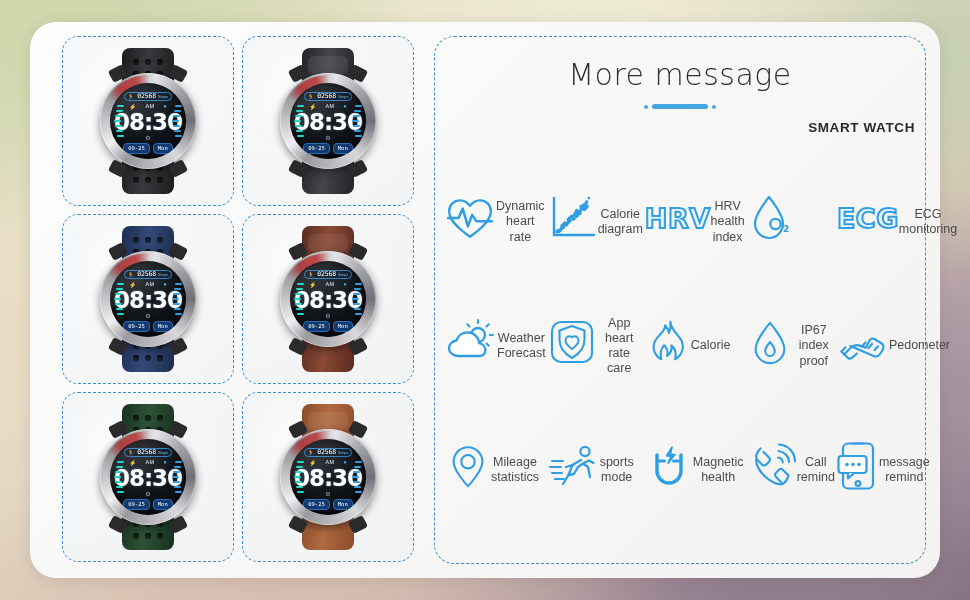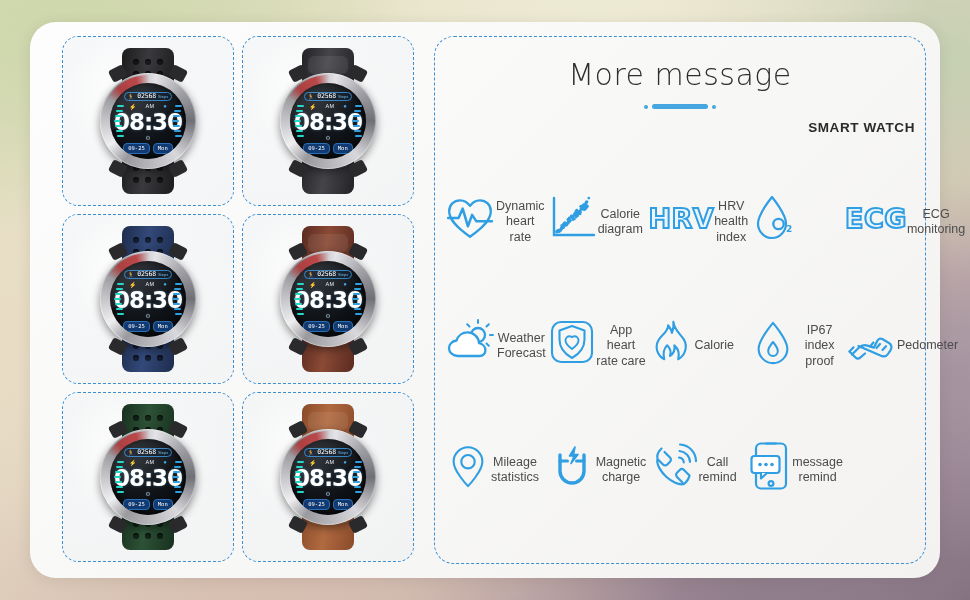--- a/index.html
+++ b/index.html
@@ -929,29 +929,43 @@
     <circle cx="24" cy="19.5" r="7"></circle>
               </svg>
             </span>
           </div>
     <div class="lbl">Mileage
 statistics</div>
         </div>
         <div class="feature">
     <div class="ico">
             <span>
+    <svg width="52" height="46" viewBox="0 0 52 46" fill="none" stroke="#2f9ee2" stroke-width="2.3" stroke-linecap="round" stroke-linejoin="round">
+      <circle cx="37" cy="8.5" r="4.6"></circle>
+      <path d="M33 17 L24.5 22 L20.5 32 L26 31 L30 24 L35 20.5 L40 24 L42 34 M35 20.5 L41 17.5 L45.5 20"></path>
+      <path d="M24.5 22 L18 24 M20.5 32 L15 41"></path>
+      <path d="M4 18 H15 M2 24 H13 M4 30 H14 M7 36 H16" stroke-width="2.1"></path>
+    </svg>
+            </span>
+          </div>
+    <div class="lbl">sports
+mode</div>
+        </div>
+        <div class="feature">
+    <div class="ico">
+            <span>
     <svg width="48" height="48" viewBox="0 0 48 48" fill="none" stroke="#2f9ee2" stroke-width="3.4" stroke-linecap="round" stroke-linejoin="round">
       <path d="M12 13 V29 C12 35.6 17.4 41 24 41 C30.6 41 36 35.6 36 29 V13"></path>
       <path d="M12 19 H19.5 M36 19 H28.5" stroke-width="3"></path>
       <path d="M27 5 L21.5 14 H26 L23 21.5 L30 12.5 H25.5 Z" fill="#2f9ee2" stroke-width="1.6"></path>
     </svg>
             </span>
           </div>
     <div class="lbl">Magnetic
-charge</div>
+health</div>
         </div>
         <div class="feature">
     <div class="ico">
             <span>
     <svg width="50" height="48" viewBox="0 0 50 48" fill="none" stroke="#2f9ee2" stroke-width="2.2" stroke-linecap="round" stroke-linejoin="round">
       <path d="M13.5 6.5 C10.5 9.5 8.5 13.5 9.5 17 L15 22.5 C16.2 23.7 18.1 23.7 19.3 22.5 L22 19.8 C23.2 18.6 23.2 16.7 22 15.5 L16.5 10 M9.5 17 C8 22.5 13.5 30.5 18.5 35 C23.5 39.5 31 43.5 36 42 M36 42 C39 39.5 41 36 41.5 33.5 L36 28 C34.8 26.8 32.9 26.8 31.7 28 L29 30.7 C27.8 31.9 27.8 33.8 29 35 L34.5 40.5"></path>
       <path d="M31 15.5 C33.6 15.8 35.6 17.9 35.8 20.5 M31.5 9 C37.3 9.5 41.8 14.1 42 19.9 M32 2.5 C41 3 48 10.2 48 19.3" stroke-width="2.1"></path>
     </svg>
             </span>
           </div>

